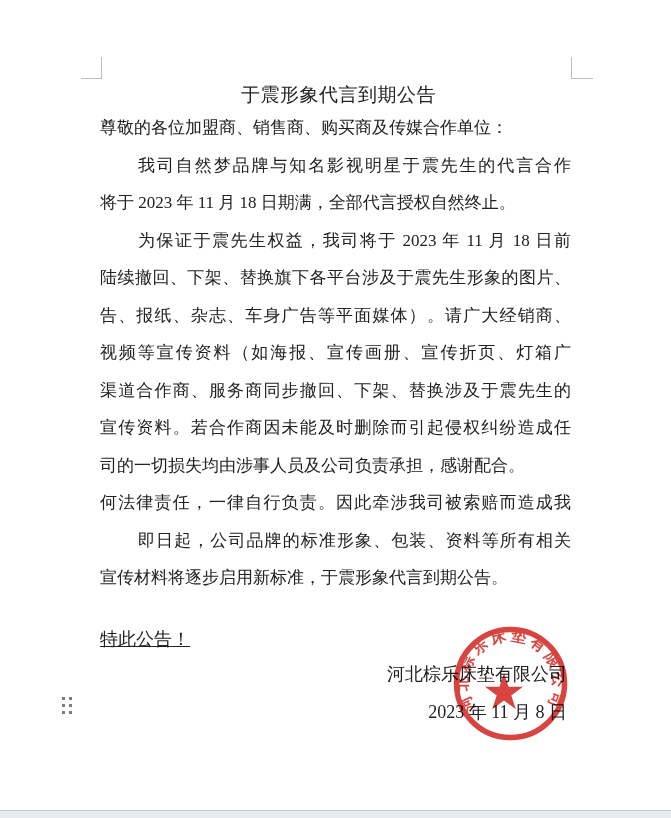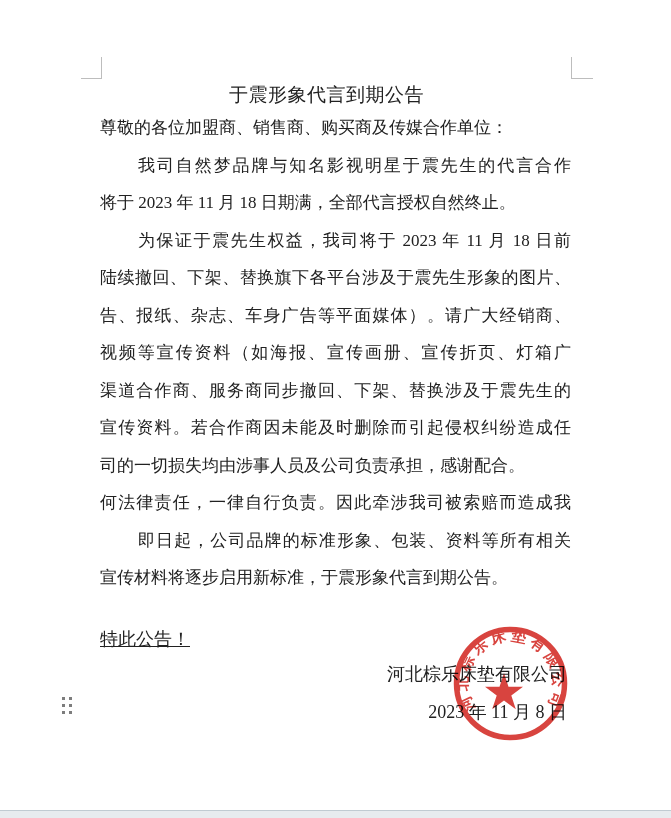--- a/index.html
+++ b/index.html
@@ -13,21 +13,21 @@
   .page { position: relative; width: 671px; height: 818px; background: #ffffff; }
 
   
   .crop { position: absolute; }
   .crop-tl { left: 81px; top: 57px; width: 20px; height: 21px;
              border-right: 1px solid #bdbdbd; border-bottom: 1px solid #bdbdbd; }
   .crop-tr { left: 571px; top: 57px; width: 21px; height: 21px;
              border-left: 1px solid #bdbdbd; border-bottom: 1px solid #bdbdbd; }
 
   .doc-title {
-    position: absolute; left: 0; top: 82px; width: 653px;
+    position: absolute; left: 12px; top: 82px; width: 653px;
     text-align: center; font-size: 19px; letter-spacing: 0.5px;
   }
 
   .body-lines { position: absolute; left: 100px; top: 109px; width: 471px; }
   .line { height: 37.5px; line-height: 37.5px; font-size: 17px; white-space: nowrap; }
   .line.jl { white-space: normal; text-align: justify; text-align-last: justify; overflow: visible; }
   .line.ind { text-indent: 38px; }
 
   .closing { position: absolute; left: 100px; top: 627px; font-size: 18px; text-decoration: underline; }
   .sig { position: absolute; left: 100px; width: 467px; text-align: right; font-size: 18px; }

